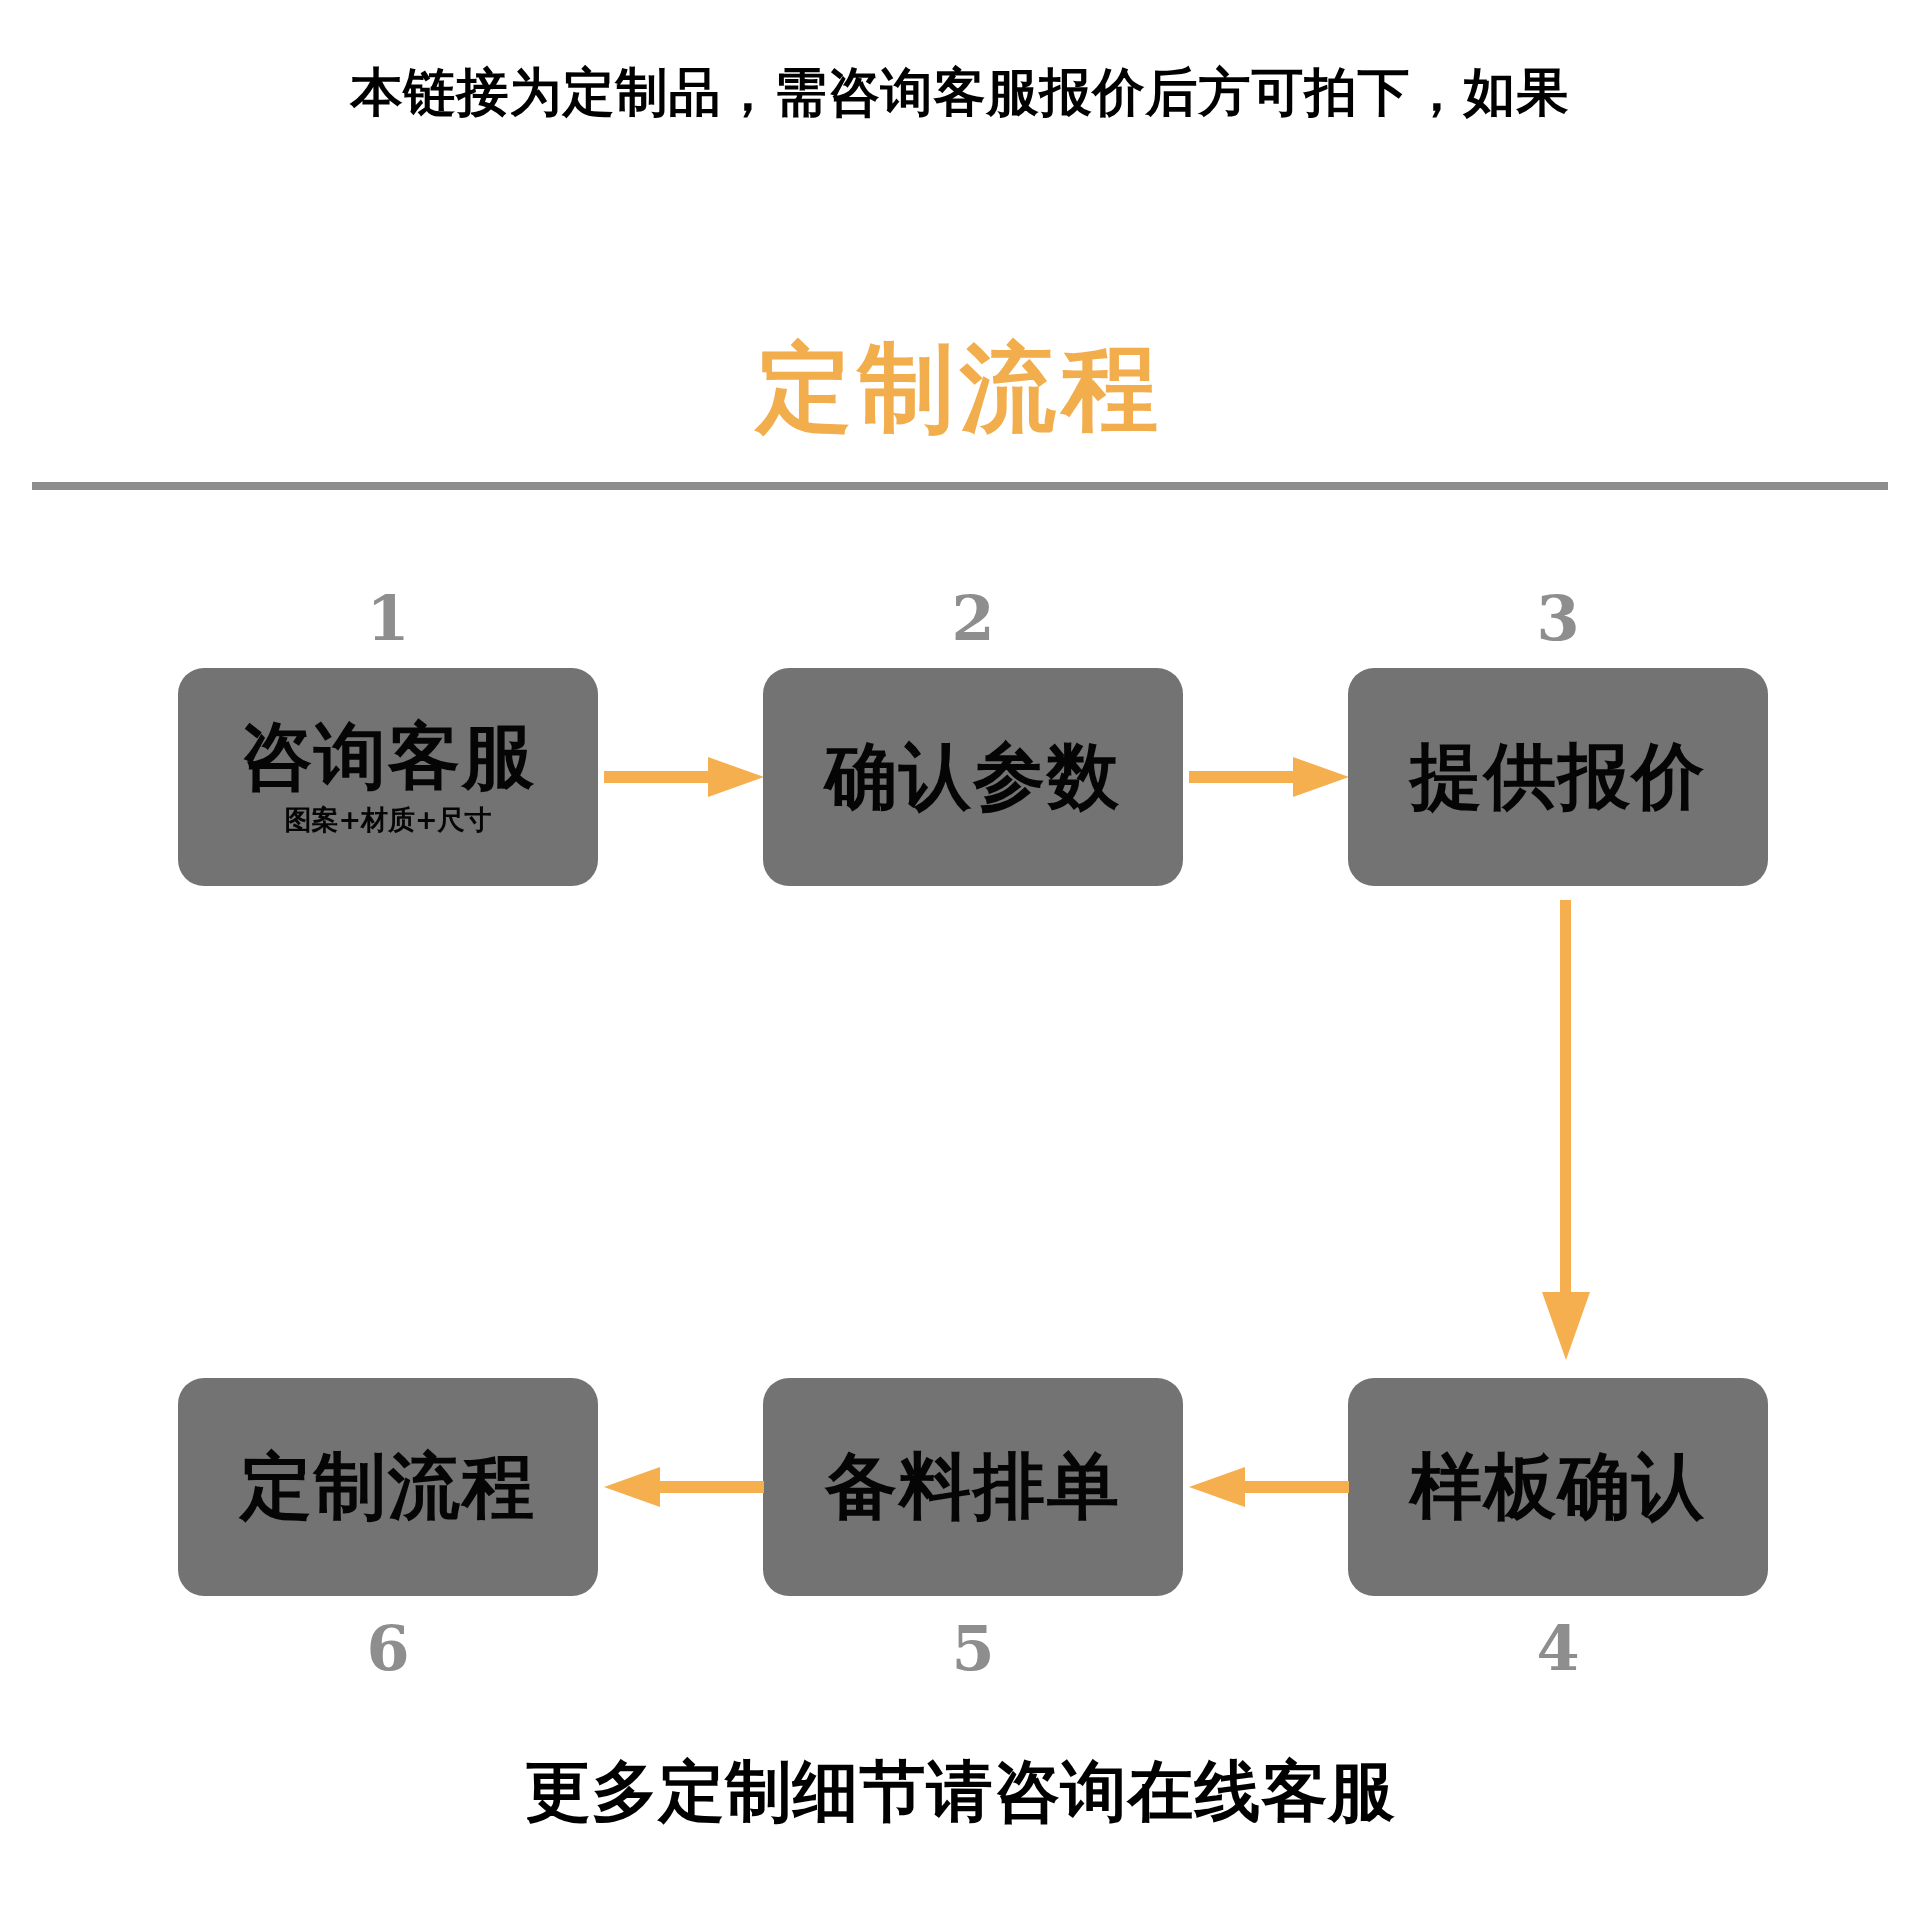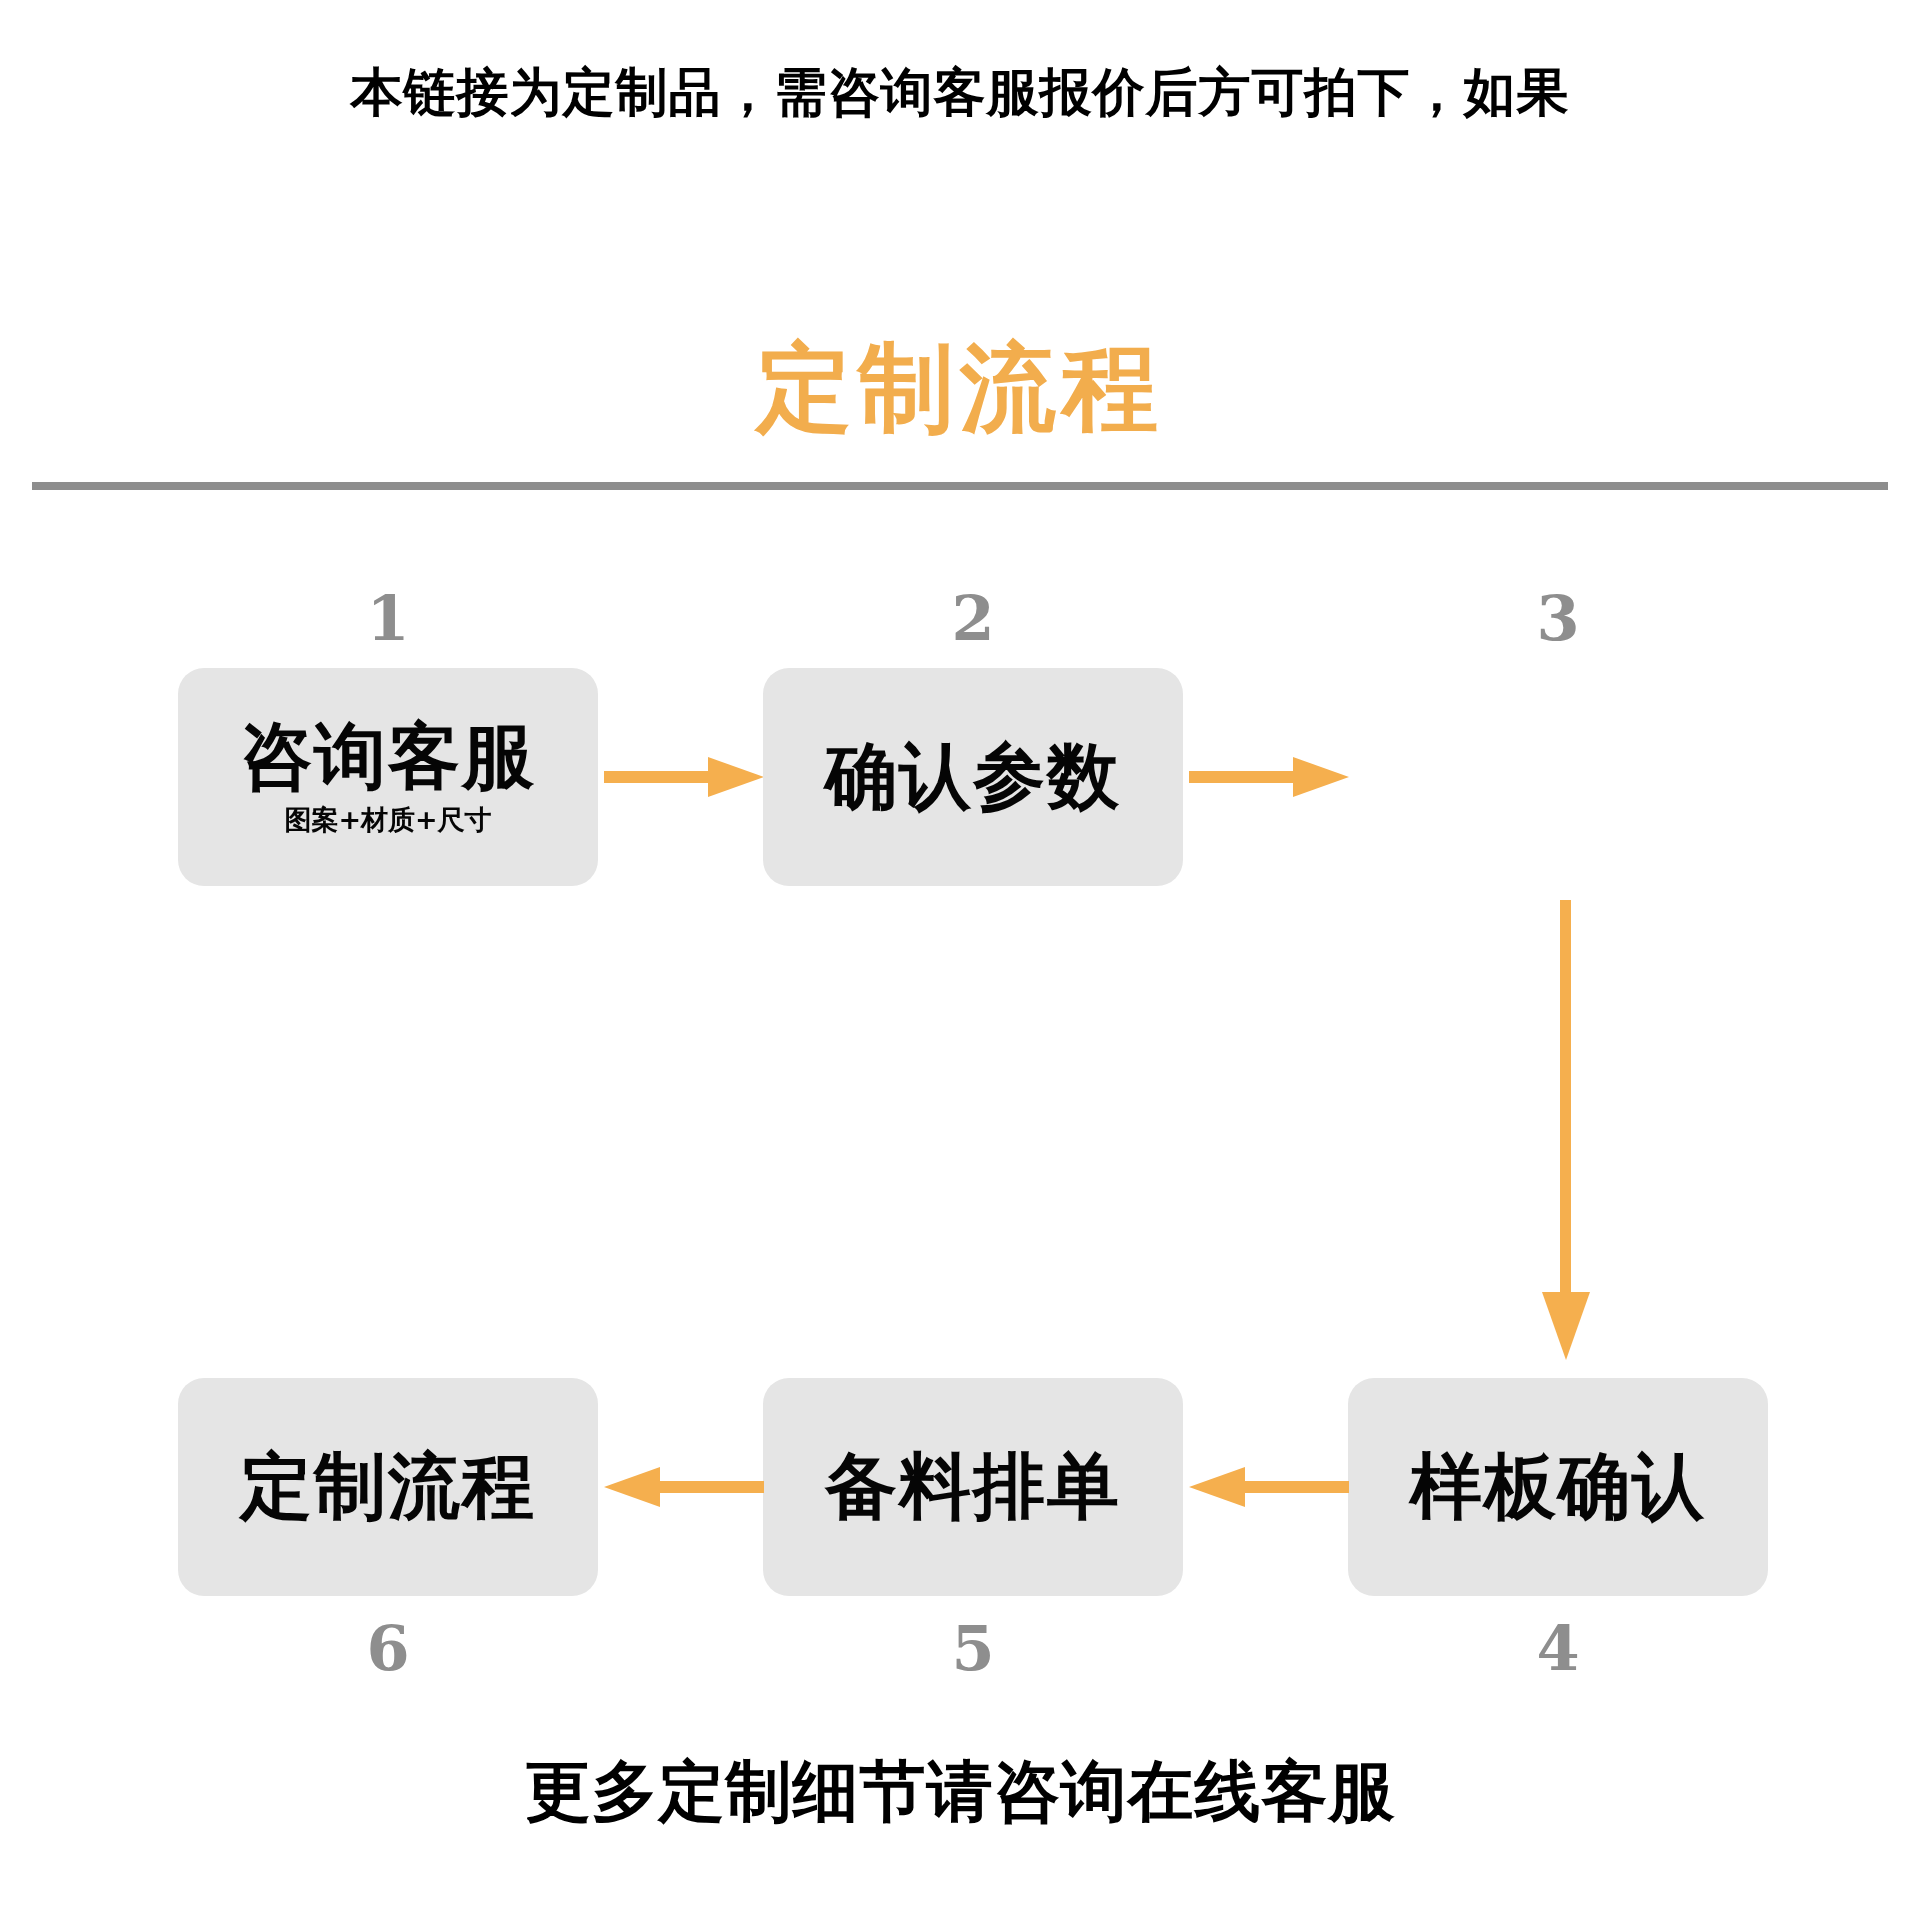--- a/index.html
+++ b/index.html
@@ -61,21 +61,21 @@
   .flow {
     position: absolute;
     top: 0;
     left: 0;
     width: 1920px;
     height: 1920px;
   }
 
   .step-box {
     position: absolute;
-    background: #e5e5e5;
+    background: #737373;
     border-radius: 26px;
     display: flex;
     flex-direction: column;
     align-items: center;
     justify-content: center;
     box-sizing: border-box;
   }
   .step-label {
     color: #050505;
     font-weight: 900;
@@ -190,20 +190,23 @@
   </div>
 
   <div class="arrow-h" id="arrow-2-3">
     <svg width="160" height="60" viewBox="0 0 160 60" xmlns="http://www.w3.org/2000/svg">
       <rect x="0" y="24" width="116" height="12" fill="#F5AF4E"></rect>
       <polygon points="104,10 160,30 104,50" fill="#F5AF4E"></polygon>
     </svg>
   </div>
 
   <div class="step-number" id="num-3">3</div>
+  <div class="step-box" id="box-3">
+    <div class="step-label">提供报价</div>
+  </div>
 
   <div class="arrow-v">
     <svg width="96" height="460" viewBox="0 0 96 460" xmlns="http://www.w3.org/2000/svg">
       <rect x="42" y="0" width="11" height="400" fill="#F5AF4E"></rect>
       <polygon points="24,392 72,392 48,460" fill="#F5AF4E"></polygon>
     </svg>
   </div>
 
   <div class="step-box" id="box-4">
     <div class="step-label">样板确认</div>

